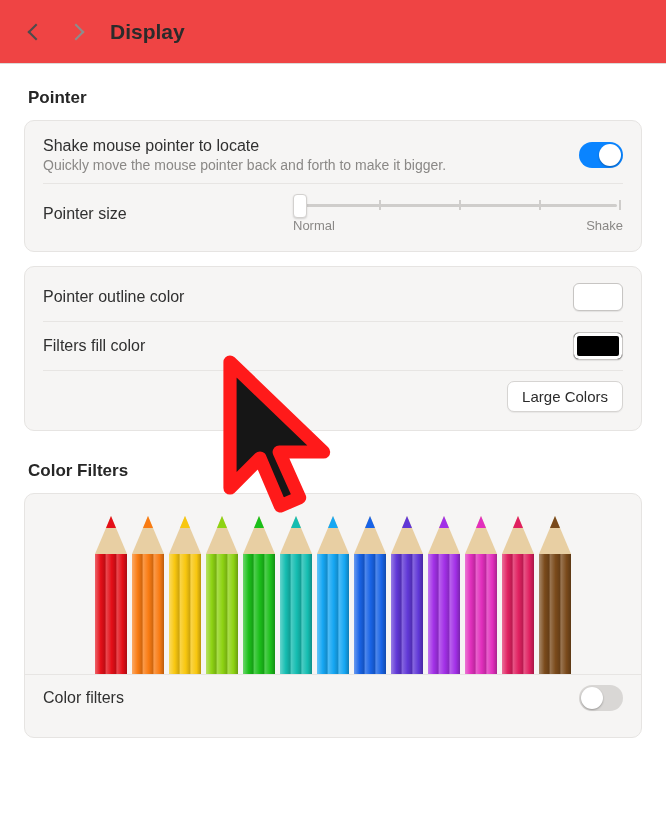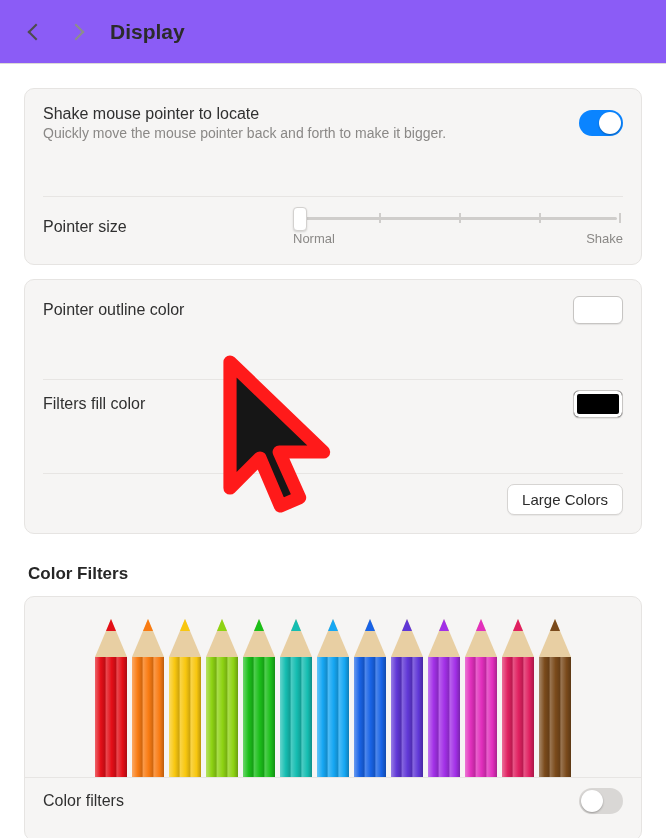--- a/index.html
+++ b/index.html
@@ -10,21 +10,21 @@
     overflow: hidden;
     font-family: -apple-system, "Helvetica Neue", Helvetica, Arial, sans-serif;
     background: #ffffff;
     color: #222;
     -webkit-font-smoothing: antialiased;
   }
 
   
   .header {
     height: 63px;
-    background: #8b5cf6;
+    background: #ef4444;
     border-bottom: 1px solid #dcdad7;
     display: flex;
     align-items: center;
     padding: 0 6px 0 20px;
     gap: 8px;
   }
   .nav-btn {
     width: 32px;
     height: 32px;
     display: flex;
@@ -67,21 +67,21 @@
     border-radius: 10px;
     padding: 14px 18px 16px 18px;
   }
 
   .row {
     display: flex;
     align-items: center;
     justify-content: space-between;
     padding: 10px 0;
   }
-  .row + .row { border-top: 1px solid #e7e5e3; margin-top: 45px; }
+  .row + .row { border-top: 1px solid #e7e5e3; }
 
   .row-text {
     display: flex;
     flex-direction: column;
     gap: 2px;
   }
   .row-label {
     font-size: 16px;
     color: #303030;
   }
@@ -278,20 +278,21 @@
     <div class="chev enabled"></div>
   </div>
   <div class="nav-btn">
     <div class="chev fwd"></div>
   </div>
   <div class="title">Display</div>
 </div>
 
 <div class="content">
 
+  <div class="section-title">Pointer</div>
 
   <div class="panel">
     <div class="row row-top">
       <div class="row-text">
         <span class="row-label">Shake mouse pointer to locate</span>
         <span class="row-sub">Quickly move the mouse pointer back and forth to make it bigger.</span>
       </div>
       <div class="toggle on">
         <div class="knob"></div>
       </div>

